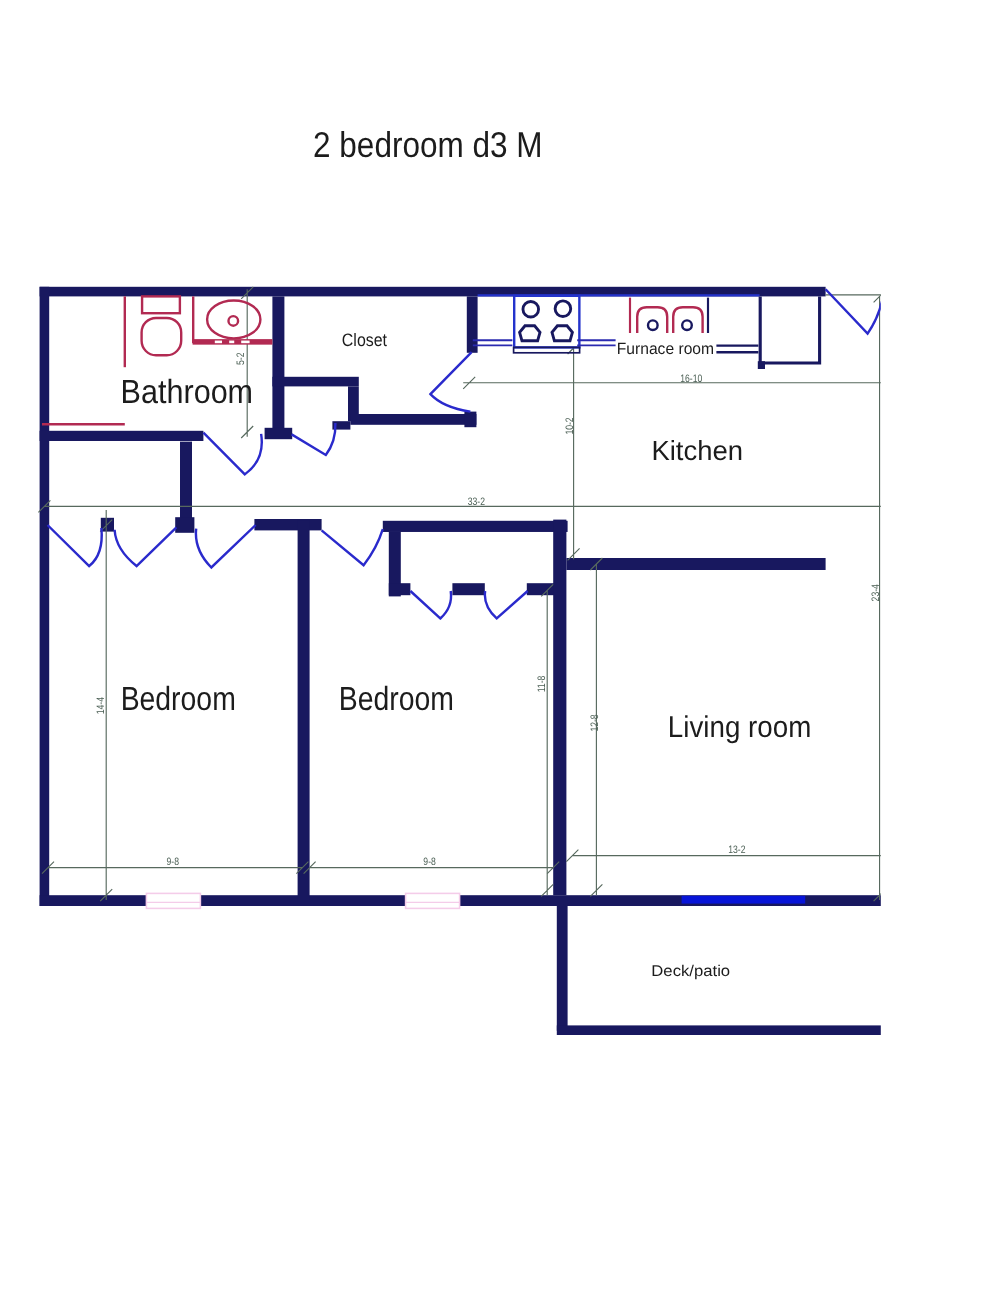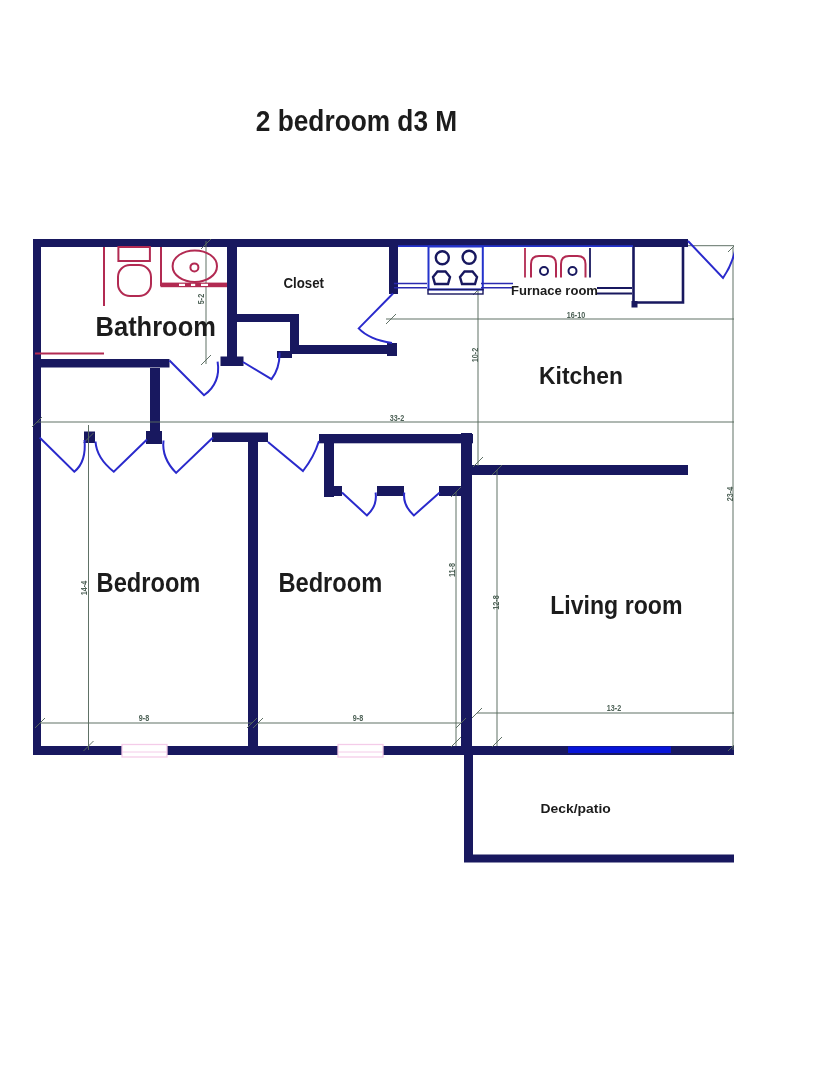--- a/index.html
+++ b/index.html
@@ -1,16 +1,16 @@
 <!DOCTYPE html>
 <html><head>
 <meta charset="utf-8">
 <style>
   html,body{margin:0;padding:0;background:#ffffff;}
-  #page{position:relative;width:734px;height:1080px;background:#ffffff;overflow:hidden;font-weight:bold;}
+  #page{position:relative;width:734px;height:1080px;background:#ffffff;overflow:hidden;}
   svg{position:absolute;left:0;top:0;}
   text{font-family:"Liberation Sans", sans-serif;}
 </style>
 </head>
 <body>
 <div id="page">
 <svg width="835" height="1080" viewBox="0 0 835 1080">
 <defs></defs>
 
 <text transform="translate(356.5,131) scale(0.876,1)" text-anchor="middle" font-size="30" fill="#1c1c1c">2 bedroom d3 M</text>

